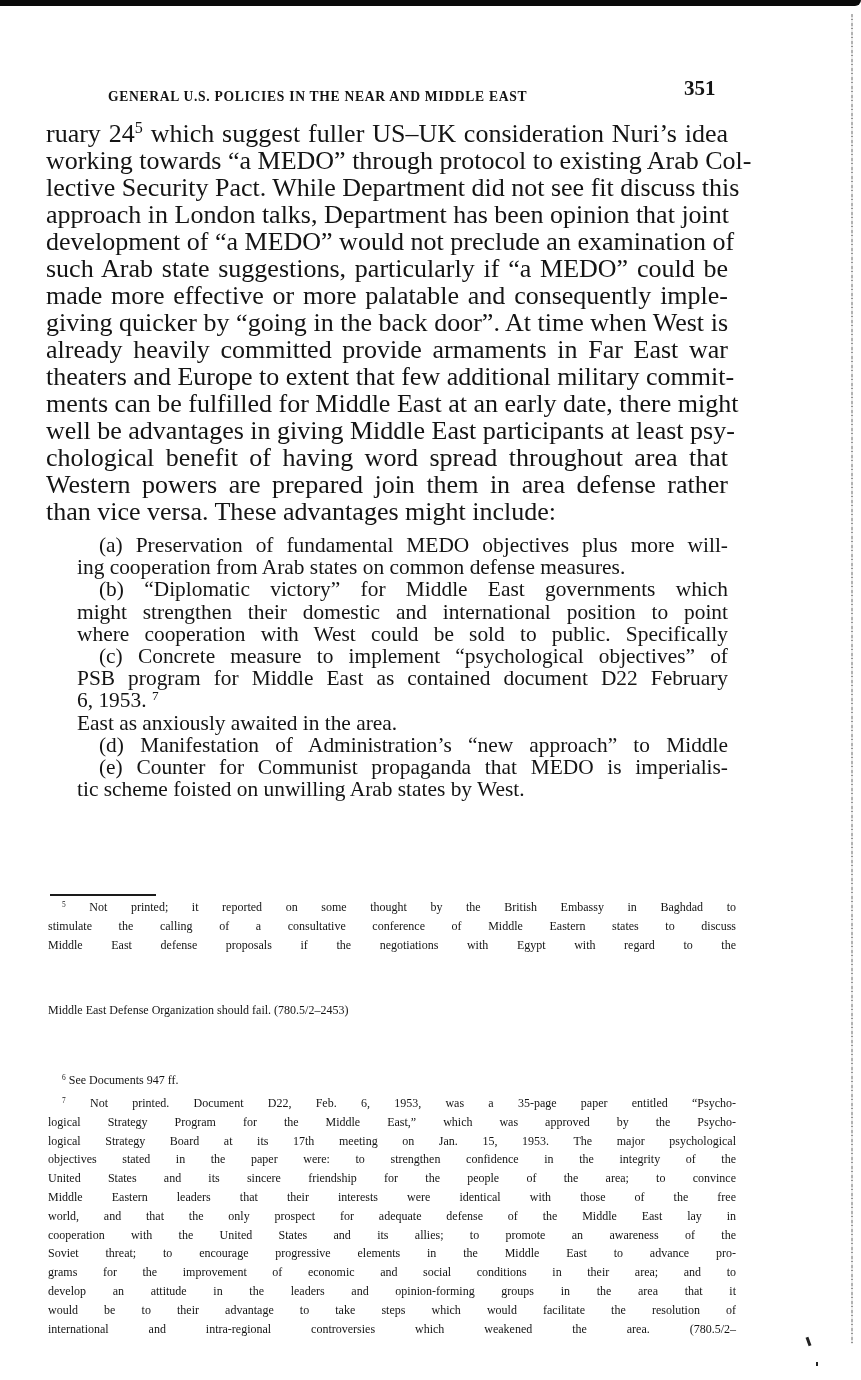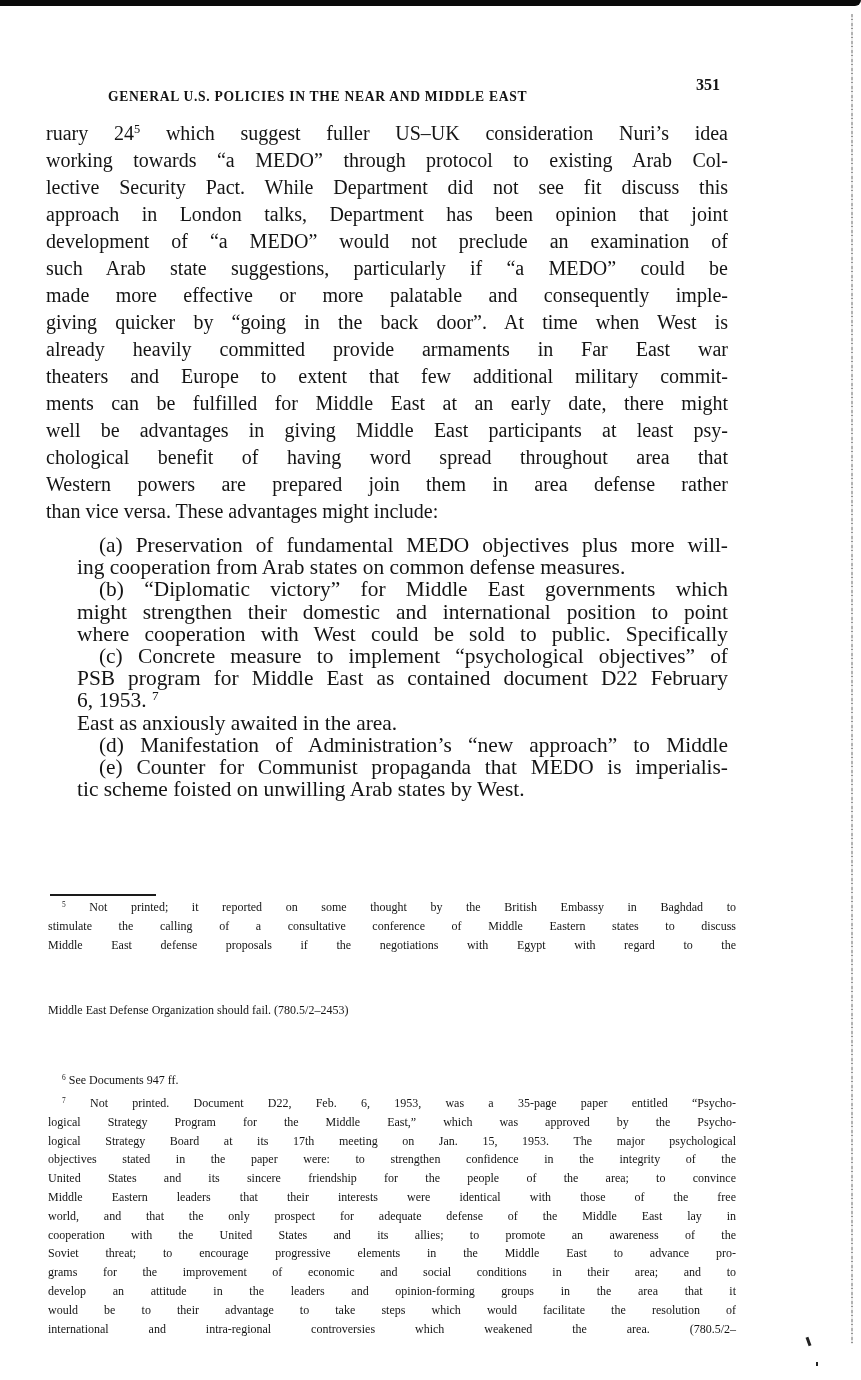--- a/index.html
+++ b/index.html
@@ -23,29 +23,29 @@
     position: absolute; left: 108px; top: 76px; width: 620px; height: 34px; text-align: right;
   }
   .running-head {
     position: absolute; left: 0; top: 12px;
     font-size: 15.5px; font-weight: bold; letter-spacing: 0.6px;
     font-variant: small-caps; text-transform: lowercase;
     white-space: nowrap;
   }
   .running-head.caps { text-transform: none; font-variant: normal; font-size: 13.6px; letter-spacing: 0.7px; top: 13px; }
   .page-number {
-    position: absolute; left: 588px; top: 0px;
-    font-size: 16px; font-weight: bold; white-space: nowrap;
+    position: absolute; left: 576px; top: 0px;
+    font-size: 21px; font-weight: bold; white-space: nowrap;
   }
   .body-text {
     position: absolute; left: 46px; top: 120px; width: 682px;
   }
   .line {
     display: block; white-space: nowrap;
-    font-size: 20px; line-height: 27.0px; height: 27.0px;
+    font-size: 26px; line-height: 27.0px; height: 27.0px;
     text-align: justify; text-align-last: justify;
   }
   .line.last { text-align-last: left; }
   .gap { height: 9px; }
   .list-line {
     display: block; white-space: nowrap;
     font-size: 21.4px; line-height: 22.2px; height: 22.2px;
     text-align: justify; text-align-last: justify; margin-left: 31px;
   }
   .list-line.indent { padding-left: 22px; }

